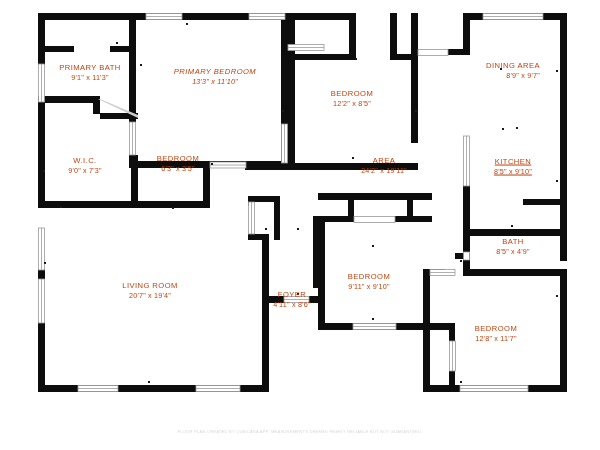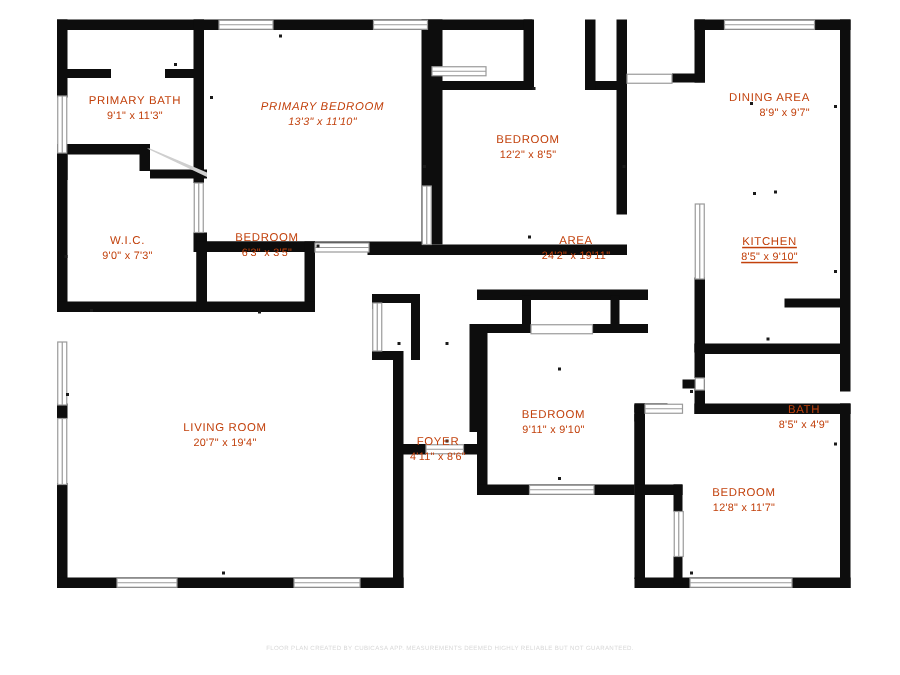--- a/index.html
+++ b/index.html
@@ -284,21 +284,21 @@
   <div class="room-label" style="left:513px; top:166px;text-decoration:underline;">
     <span class="rl-name">KITCHEN</span>
     <span class="rl-dim">8'5" x 9'10"</span>
   </div>
 
   <div class="room-label" style="left:384px; top:165px;">
     <span class="rl-name">AREA</span>
     <span class="rl-dim">24'2" x 19'11"</span>
   </div>
 
-  <div class="room-label" style="left:536px; top:246px;margin-top:32px;">
+  <div class="room-label" style="left:513px; top:246px;">
     <span class="rl-name">BATH</span>
     <span class="rl-dim">8'5" x 4'9"</span>
   </div>
 
   <div class="room-label" style="left:292px; top:255px;margin-top:44px;">
     <span class="rl-name">FOYER</span>
     <span class="rl-dim">4'11" x 8'6"</span>
   </div>
 
   <div class="room-label" style="left:150px; top:290px;text-align:center;">

